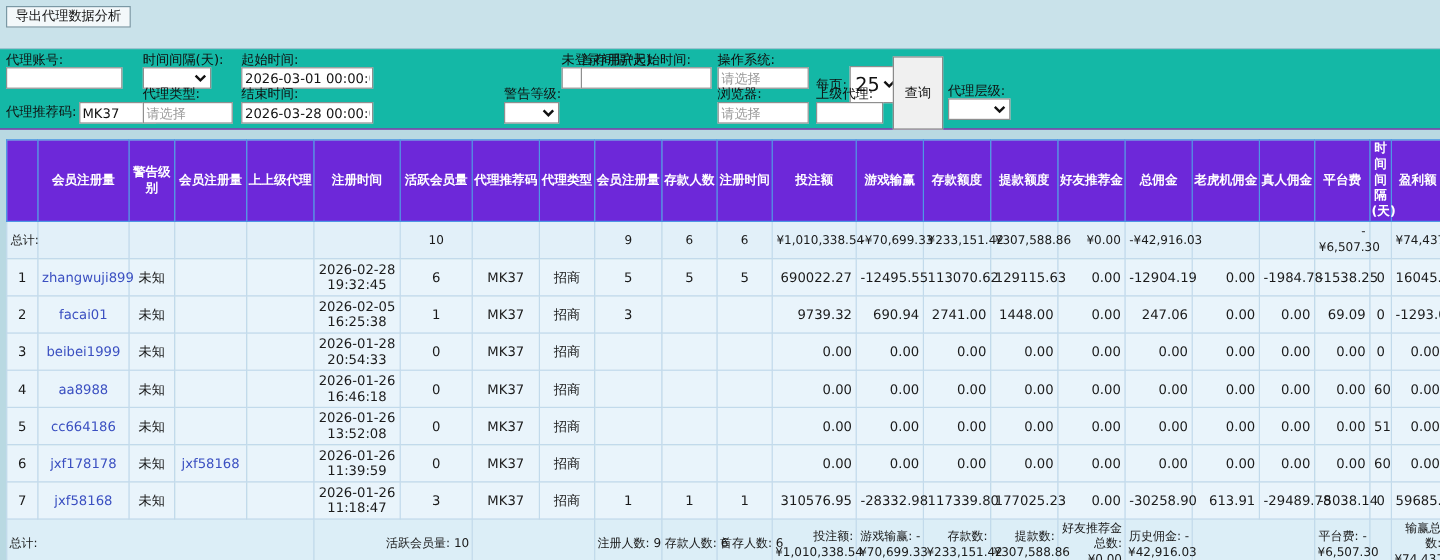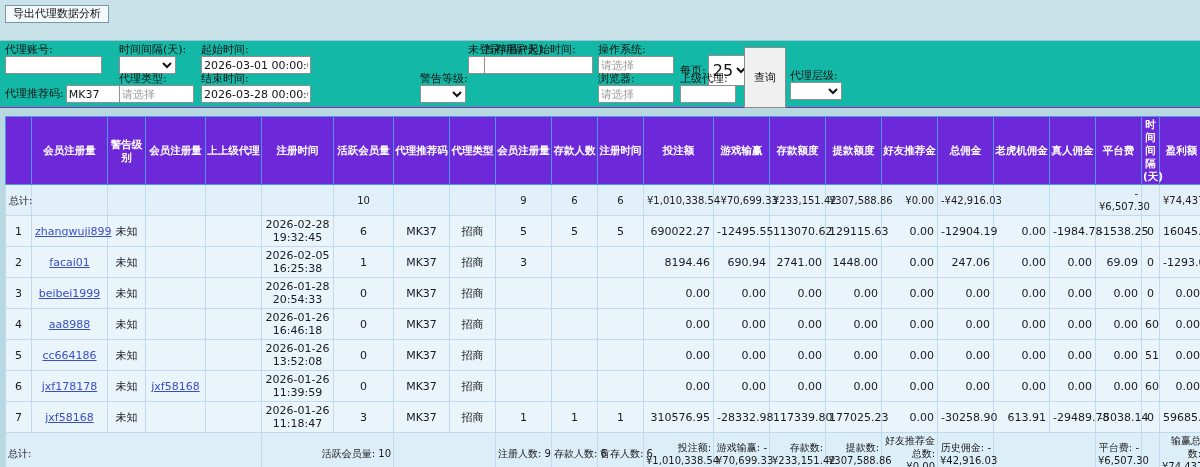--- a/index.html
+++ b/index.html
@@ -52,21 +52,21 @@
   td{
     background:#e9f4fb;border:1px solid #c2daeb;padding:2px 3px;font-size:11px;
     text-align:center;vertical-align:middle;line-height:13px;
   }
   tr.data td{height:26px;}
   tr.sum td{font-size:10px;background:#e2f0f9;height:20px;}
   tr.sumb td{font-size:10px;background:#dceef7;padding:1px 2px;height:22px;}
   .ar{text-align:right;}
   .al{text-align:left;}
   .nw{white-space:nowrap;}
-  .link{color:#3a4fc1;text-decoration:underline;cursor:pointer;}
+  .link{color:#3a4fc1;cursor:pointer;}
   
   .pagination{
     width:1190px;margin:0 5px;height:21px;background:#4ba4d6;
     display:flex;align-items:center;justify-content:flex-end;
     padding-right:95px;box-sizing:border-box;gap:6px;color:#0c2330;font-size:11px;
   }
   .pg-link{cursor:pointer;white-space:nowrap;}
   .pg-info{white-space:nowrap;}
   .pg-select{height:31px;font-size:16px;background:#fff;}
 </style>
@@ -250,21 +250,21 @@
           <td>未知</td>
           <td></td>
           <td></td>
           <td>2026-02-05 16:25:38</td>
           <td>1</td>
           <td>MK37</td>
           <td>招商</td>
           <td>3</td>
           <td></td>
           <td></td>
-          <td class="ar">8194.46</td>
+          <td class="ar">9739.32</td>
           <td class="ar">690.94</td>
           <td class="ar">2741.00</td>
           <td class="ar">1448.00</td>
           <td class="ar">0.00</td>
           <td class="ar">247.06</td>
           <td class="ar">0.00</td>
           <td class="ar">0.00</td>
           <td class="ar">69.09</td>
           <td>0</td>
           <td class="ar">-1293.00</td>

